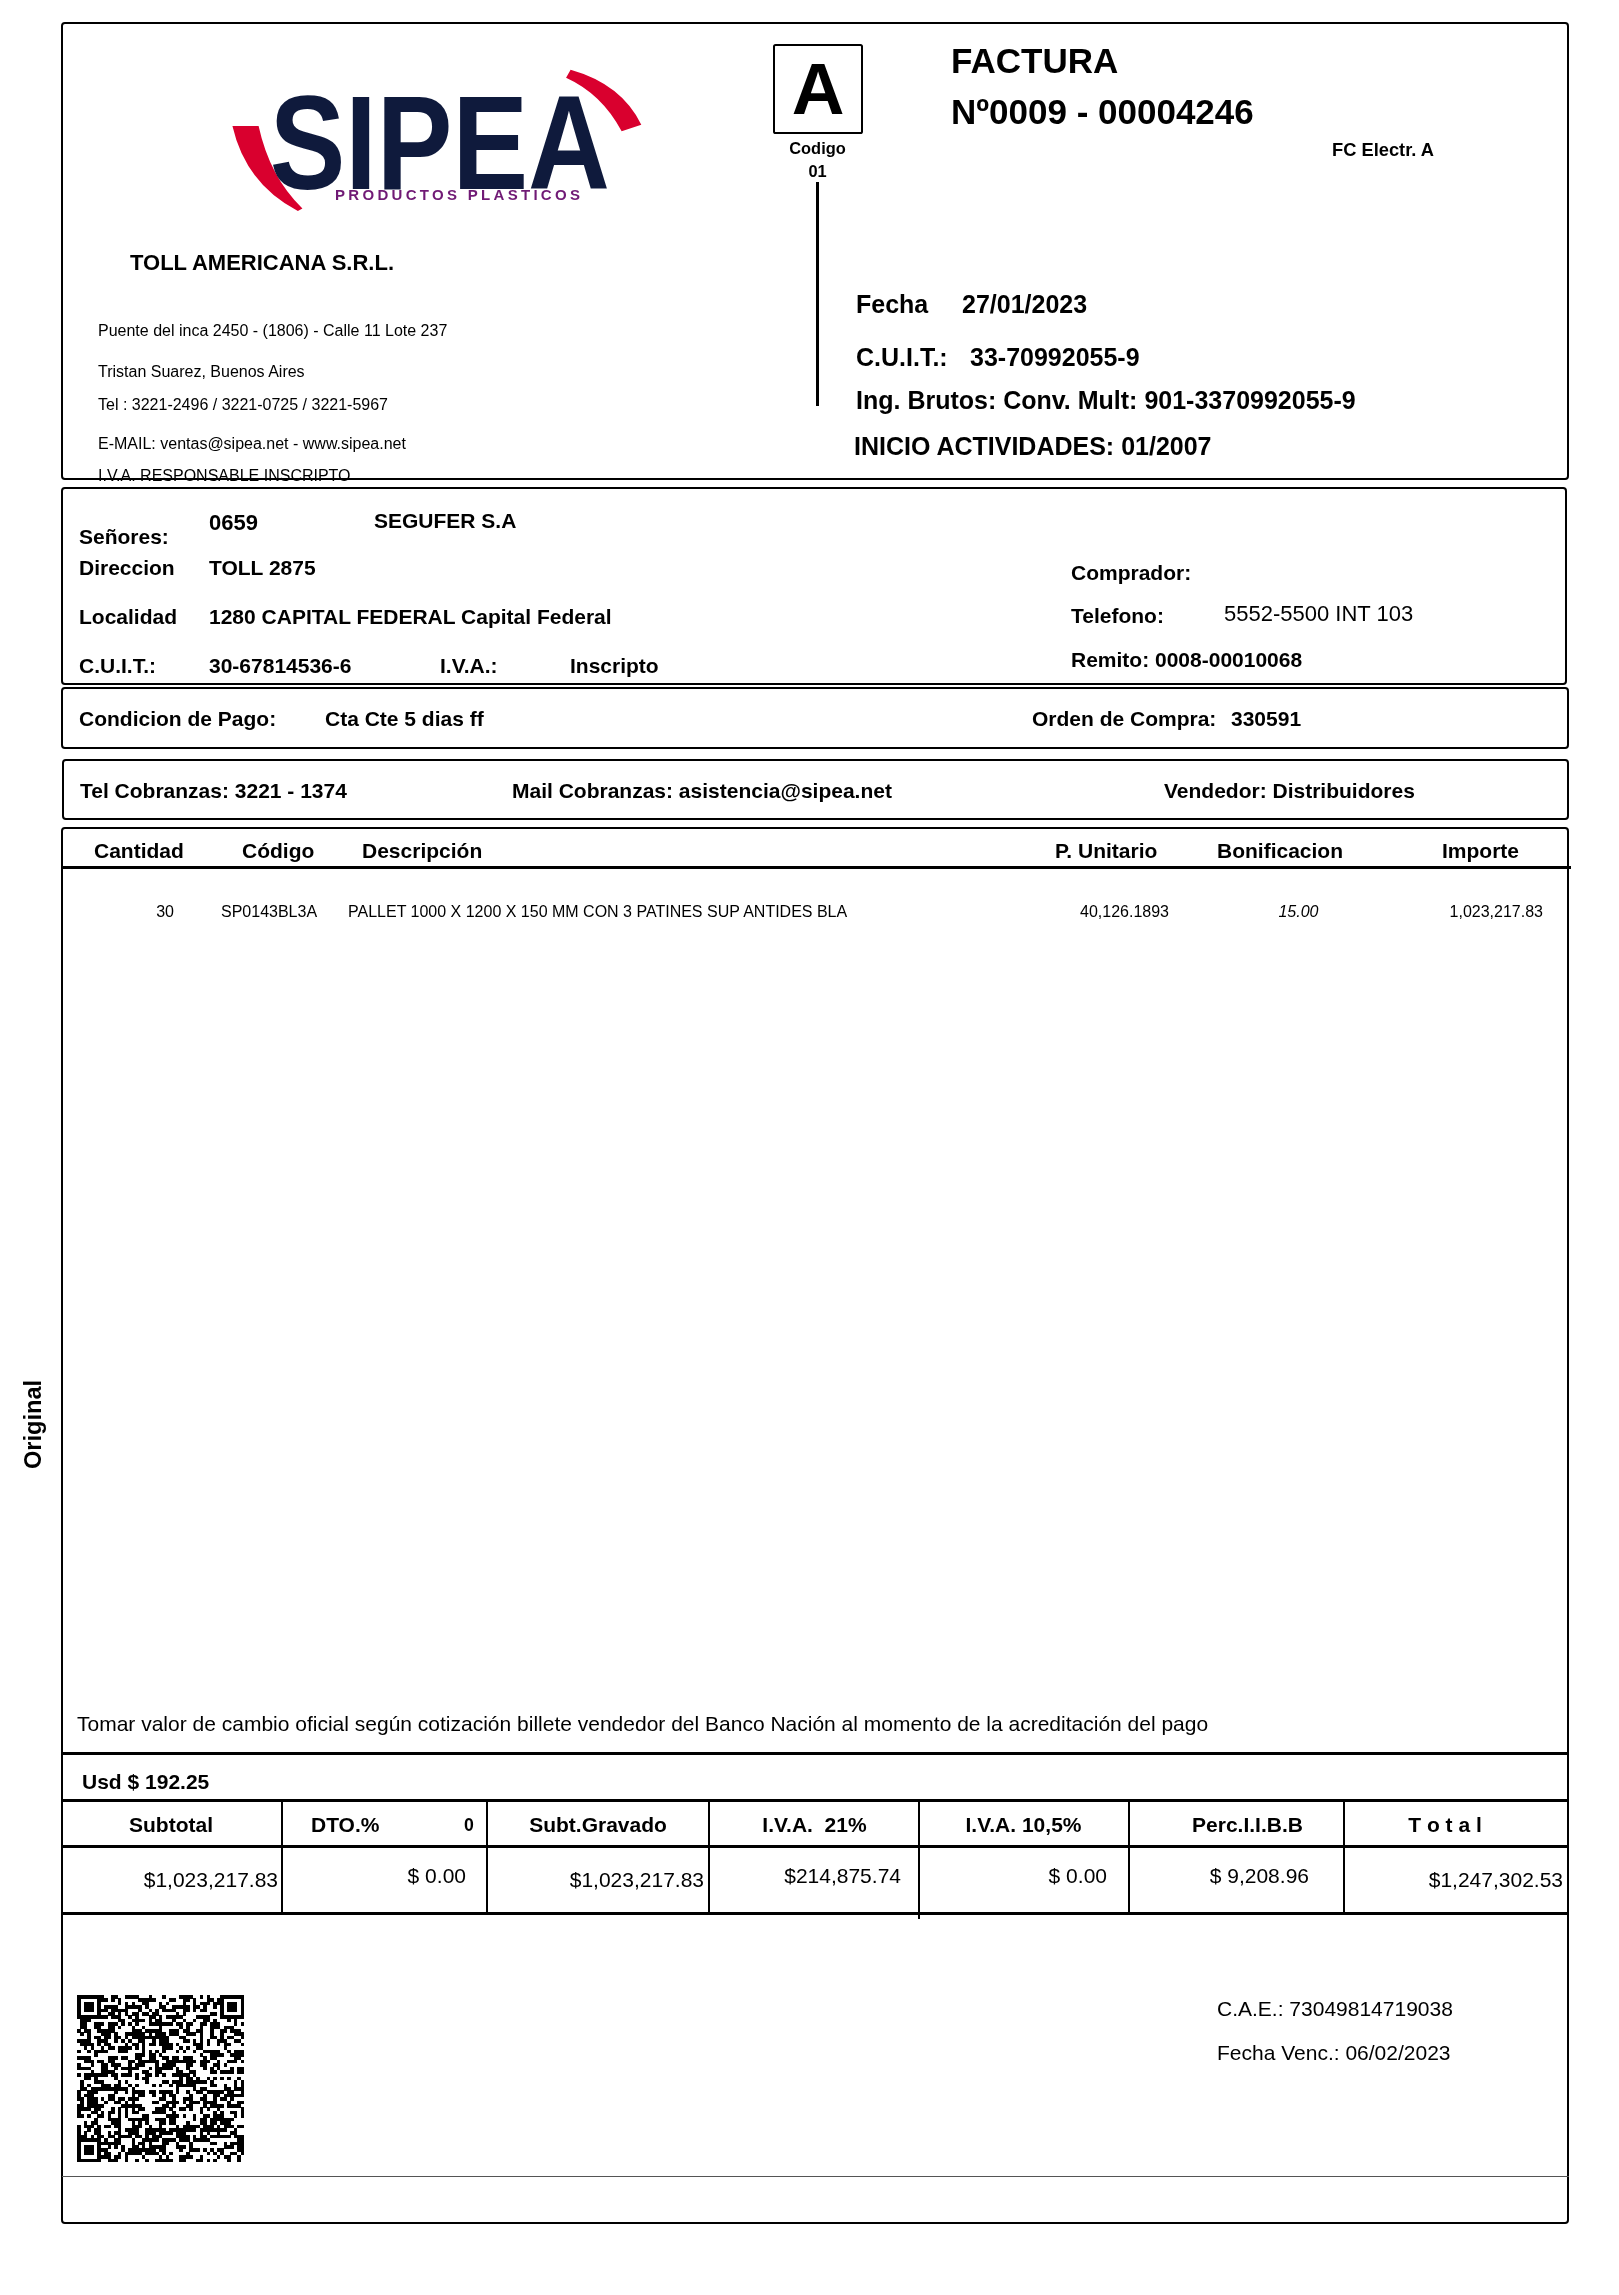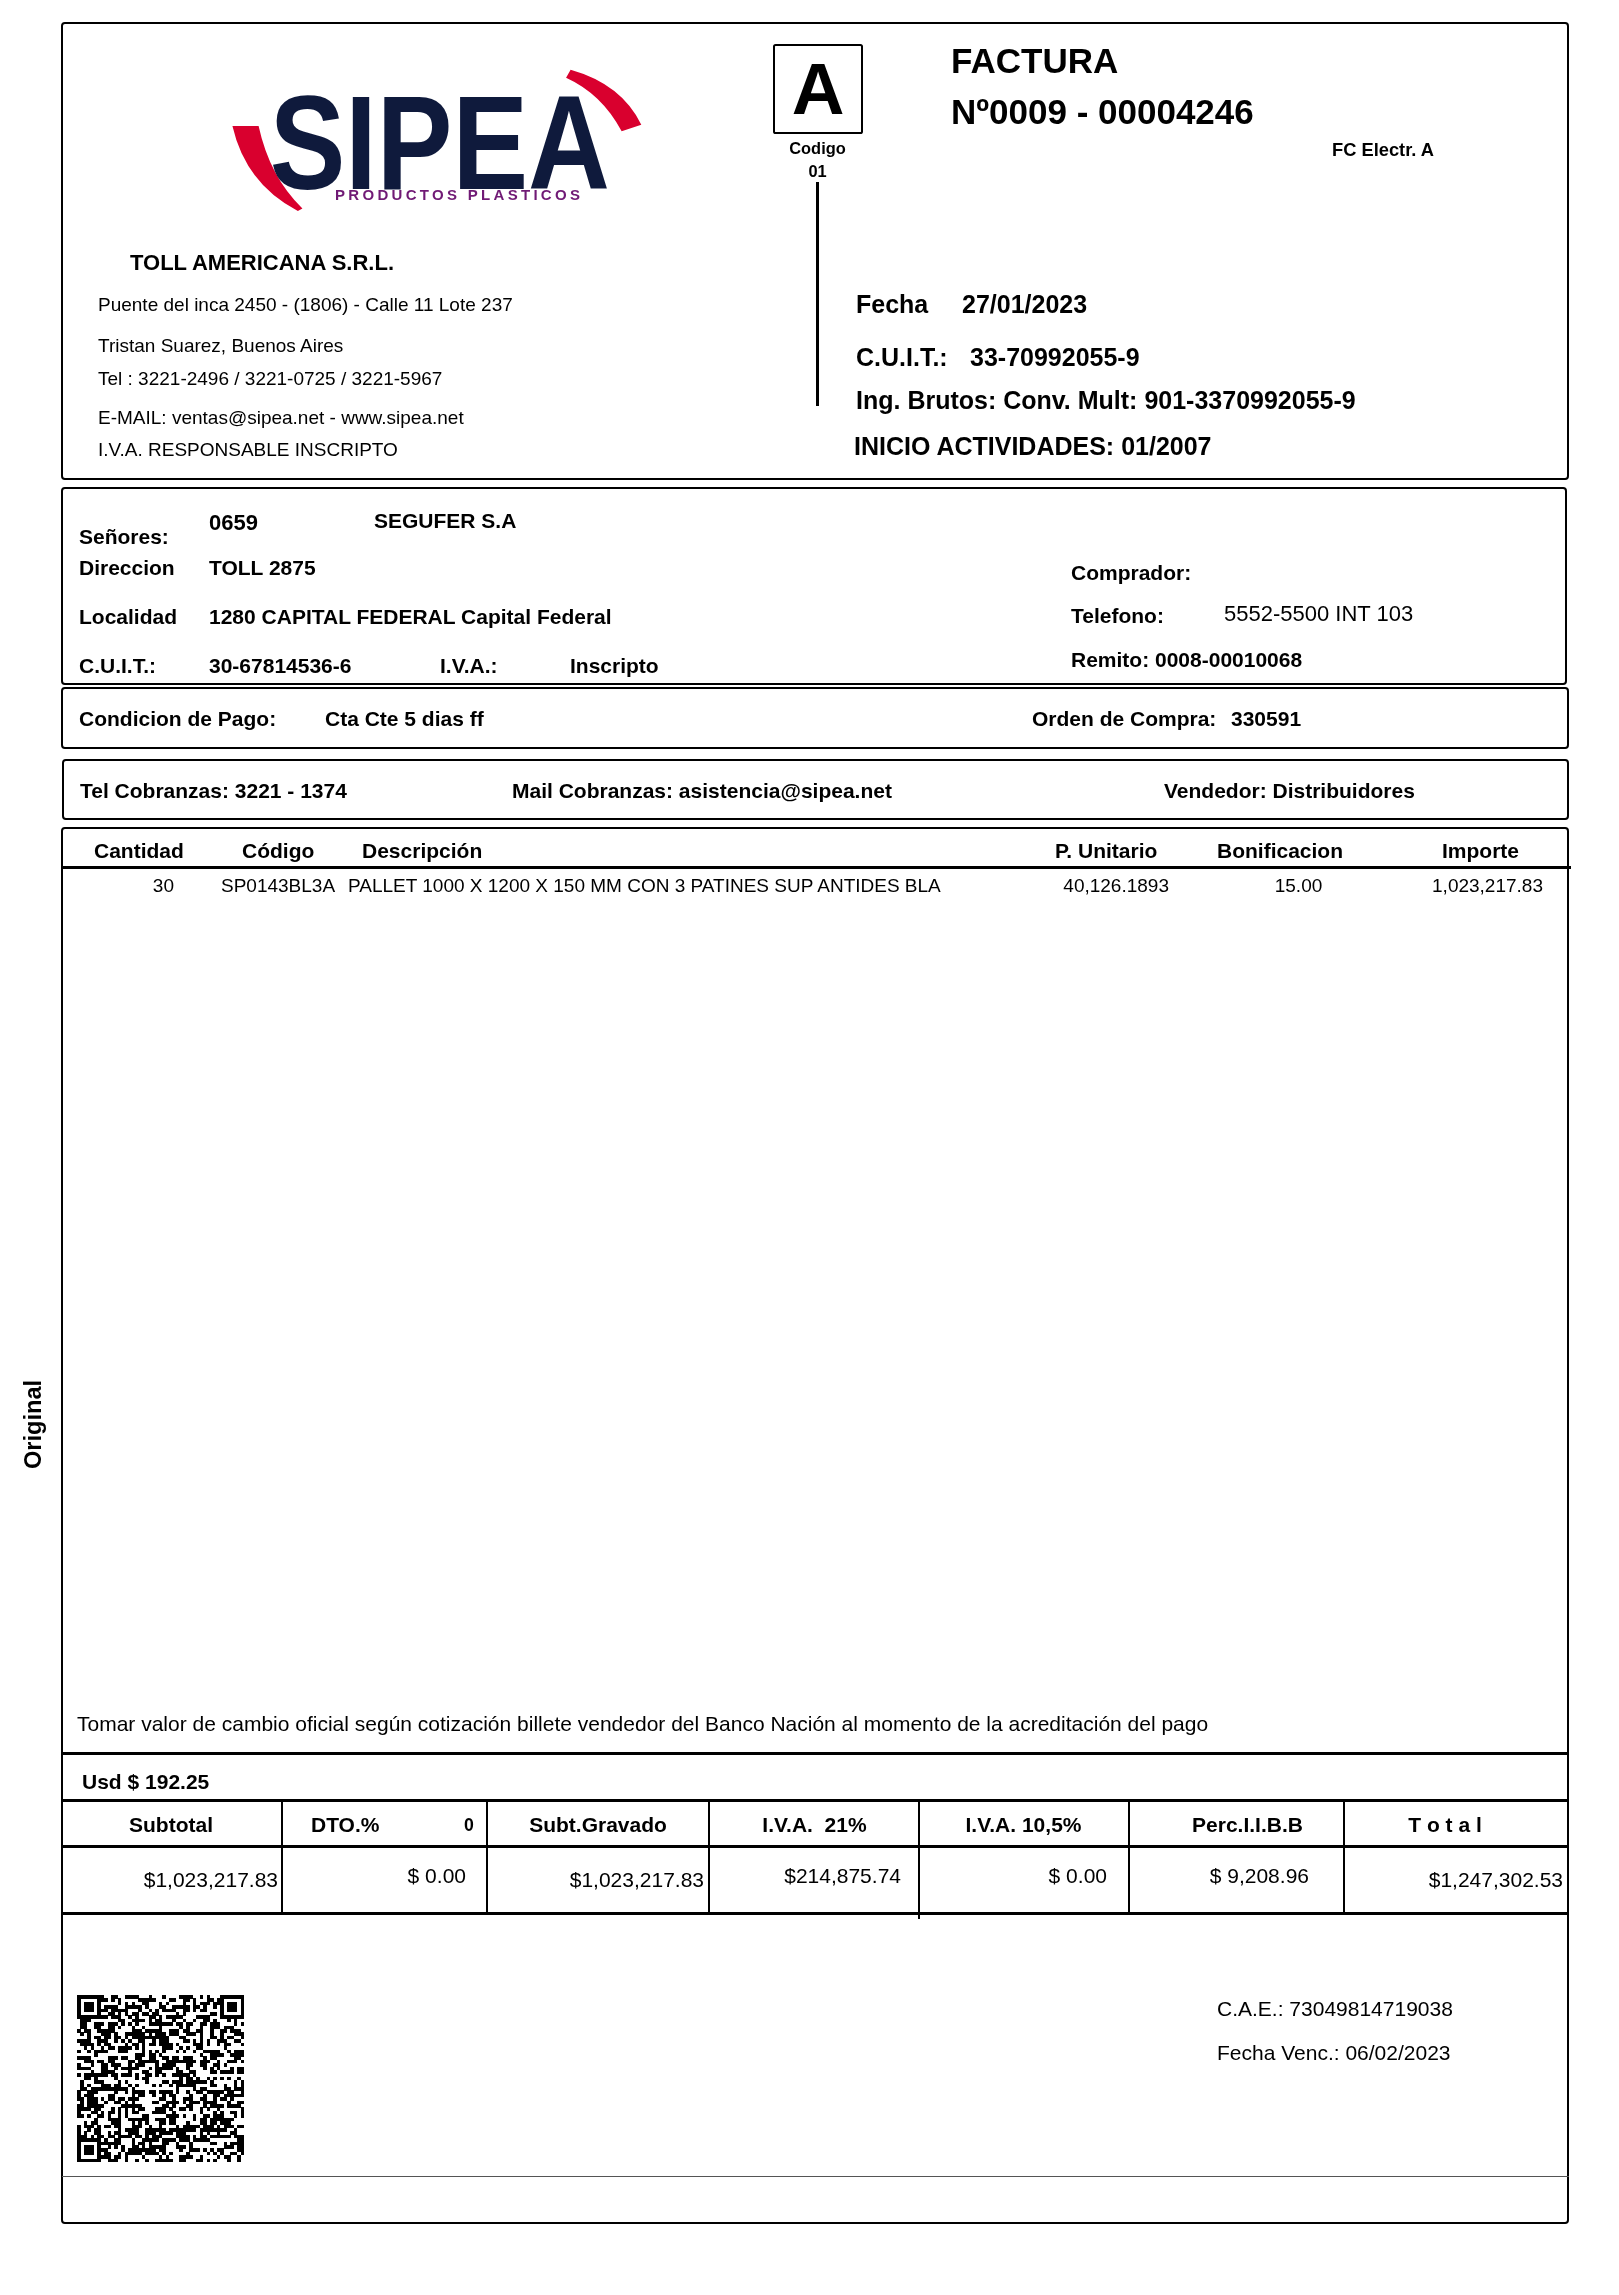--- a/index.html
+++ b/index.html
@@ -2,21 +2,21 @@
 <html style="font-size:10.5px"><head>
 <meta charset="utf-8">
 <style>
   html, body { margin:0; padding:0; background:#fff; }
   body { width:1619px; height:2295px; position:relative; overflow:hidden; font-family:"Liberation Sans", sans-serif; color:#000; }
   .abs { position:absolute; white-space:nowrap; }
   .box { position:absolute; border:2.6px solid #000; border-radius:3.9px; box-sizing:border-box; }
   .b { font-weight:bold; }
   .hline { position:absolute; background:#000; }
   .vline { position:absolute; background:#000; }
-  .f29 { font-size:19px; }
+  .f29 { font-size:16px;margin-top:28px; }
   .f32 { font-size:21px; }
   .f34 { font-size:22px; }
   .f36 { font-size:25px; }
   .r { text-align:right; }
   .c { text-align:center; }
   #qr rect { shape-rendering:crispEdges; }
 </style>
 </head>
 <body>
 
@@ -97,21 +97,21 @@
 <div class="abs b f32" style="left:1055px; top:839px;">P. Unitario</div>
 <div class="abs b f32" style="left:1217px; top:839px;">Bonificacion</div>
 <div class="abs b f32" style="left:1442px; top:839px;">Importe</div>
 <div class="hline" style="left:63px; top:866px; width:1508px; height:3.3px;"></div>
 
 <div>
   <div class="abs f29 r" style="left:111px; top:875px; width:63px;">30</div>
   <div class="abs f29" style="left:221px; top:875px;">SP0143BL3A</div>
   <div class="abs f29" style="left:348px; top:875px;">PALLET 1000 X 1200 X 150 MM CON 3 PATINES SUP ANTIDES BLA</div>
   <div class="abs f29 r" style="left:1007px; top:875px; width:162px;">40,126.1893</div>
-  <div class="abs f29 c" style="left:1243px; top:875px; width:111px;">15.00</div>
+  <div class="abs f29 c" style="left:1243px; top:875px; width:111px;font-style:italic;">15.00</div>
   <div class="abs f29 r" style="left:1374px; top:875px; width:169px;">1,023,217.83</div>
 </div>
 
 <div class="abs f32" style="left:77px; top:1712px;">Tomar valor de cambio oficial según cotización billete vendedor del Banco Nación al momento de la acreditación del pago</div>
 <div class="hline" style="left:62px; top:1752px; width:1507px; height:2.6px;"></div>
 
 <div class="abs b f32" style="left:82px; top:1770px;">Usd $ 192.25</div>
 <div class="hline" style="left:62px; top:1799px; width:1507px; height:2.6px;"></div>
 
 <div class="vline" style="left:281px; top:1800px; width:2px; height:114px;"></div>

